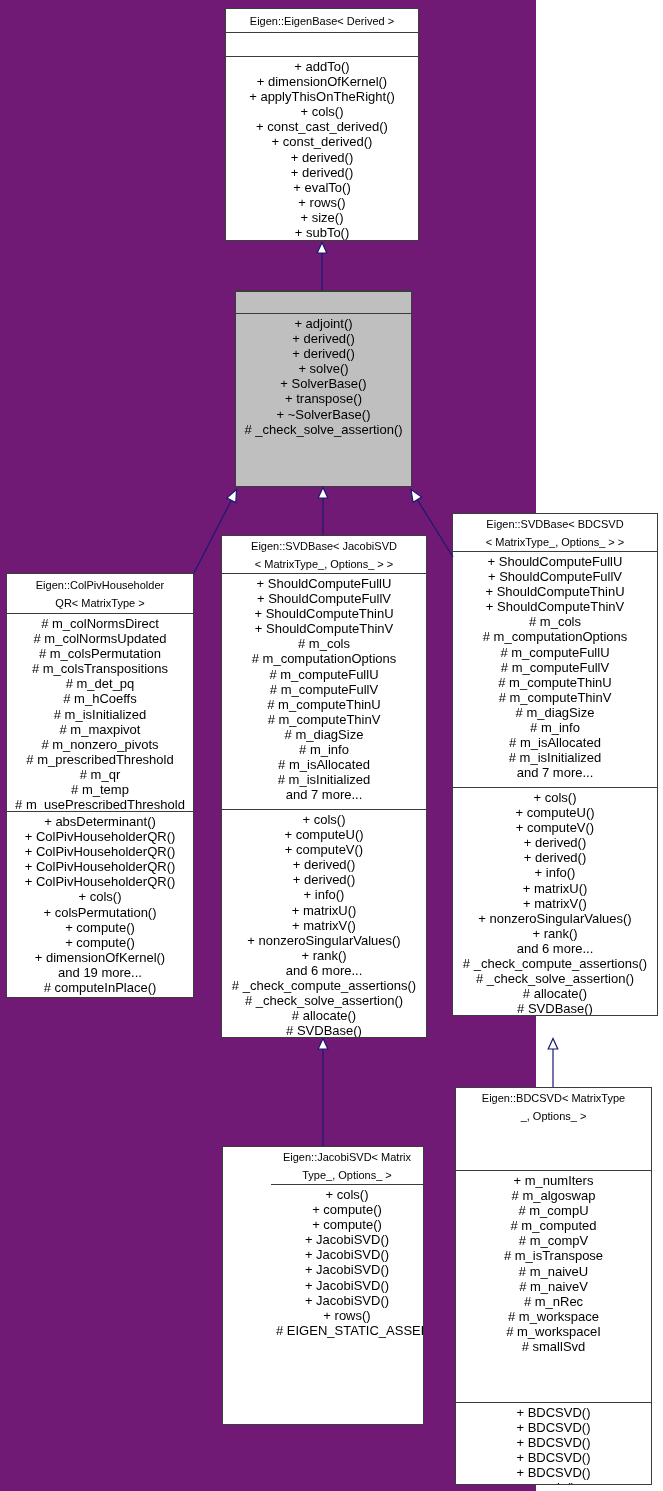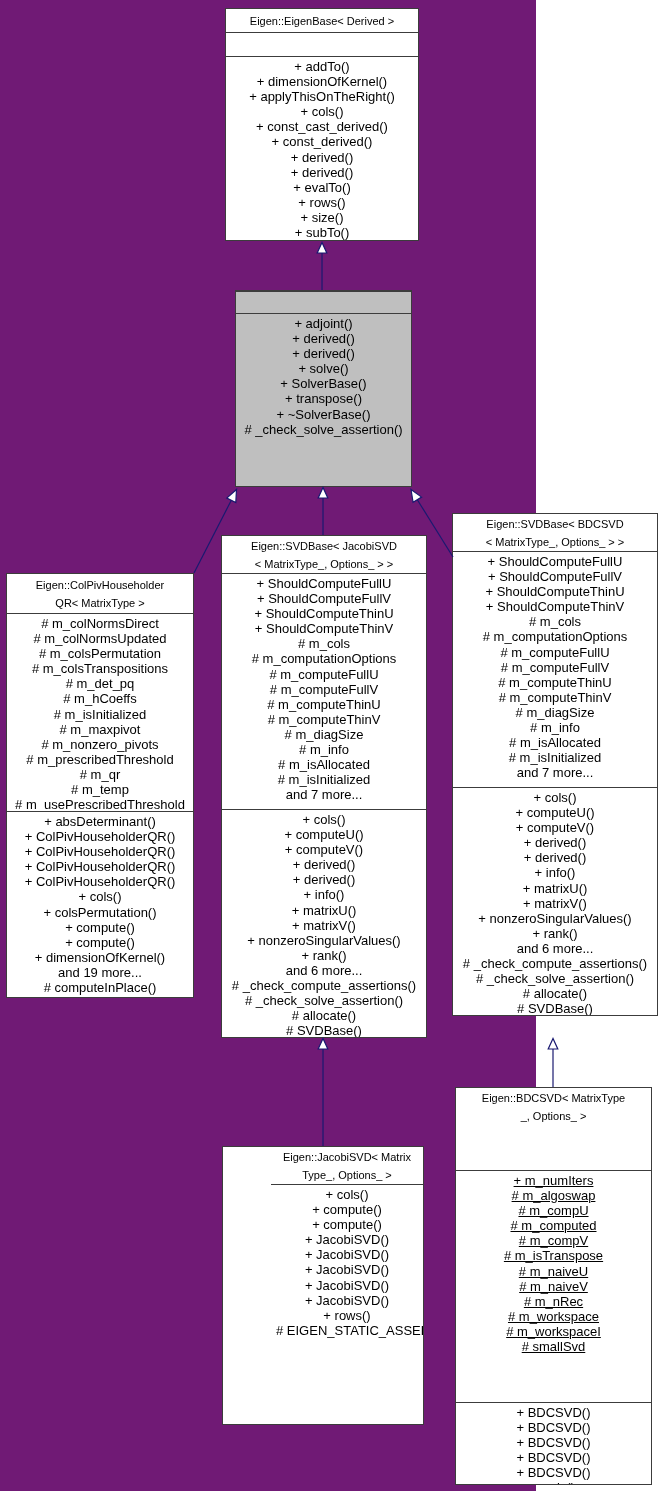--- a/index.html
+++ b/index.html
@@ -234,21 +234,21 @@
         <div class="member">+ rows()</div>
         <div class="member"># EIGEN_STATIC_ASSERT()</div>
       </div>
   </div>
 
   <div class="box" style="left:455px;top:1087px;width:197px;height:398px;gap:44px;">
     <div class="title" style="height:38px;">
         <div class="title-line">Eigen::BDCSVD&lt; MatrixType</div>
         <div class="title-line">_, Options_ &gt;</div>
       </div>
-    <div class="sec" style="height:188px;text-decoration:underline;">
+    <div class="sec" style="height:188px;">
         <div class="member">+ m_numIters</div>
         <div class="member"># m_algoswap</div>
         <div class="member"># m_compU</div>
         <div class="member"># m_computed</div>
         <div class="member"># m_compV</div>
         <div class="member"># m_isTranspose</div>
         <div class="member"># m_naiveU</div>
         <div class="member"># m_naiveV</div>
         <div class="member"># m_nRec</div>
         <div class="member"># m_workspace</div>

